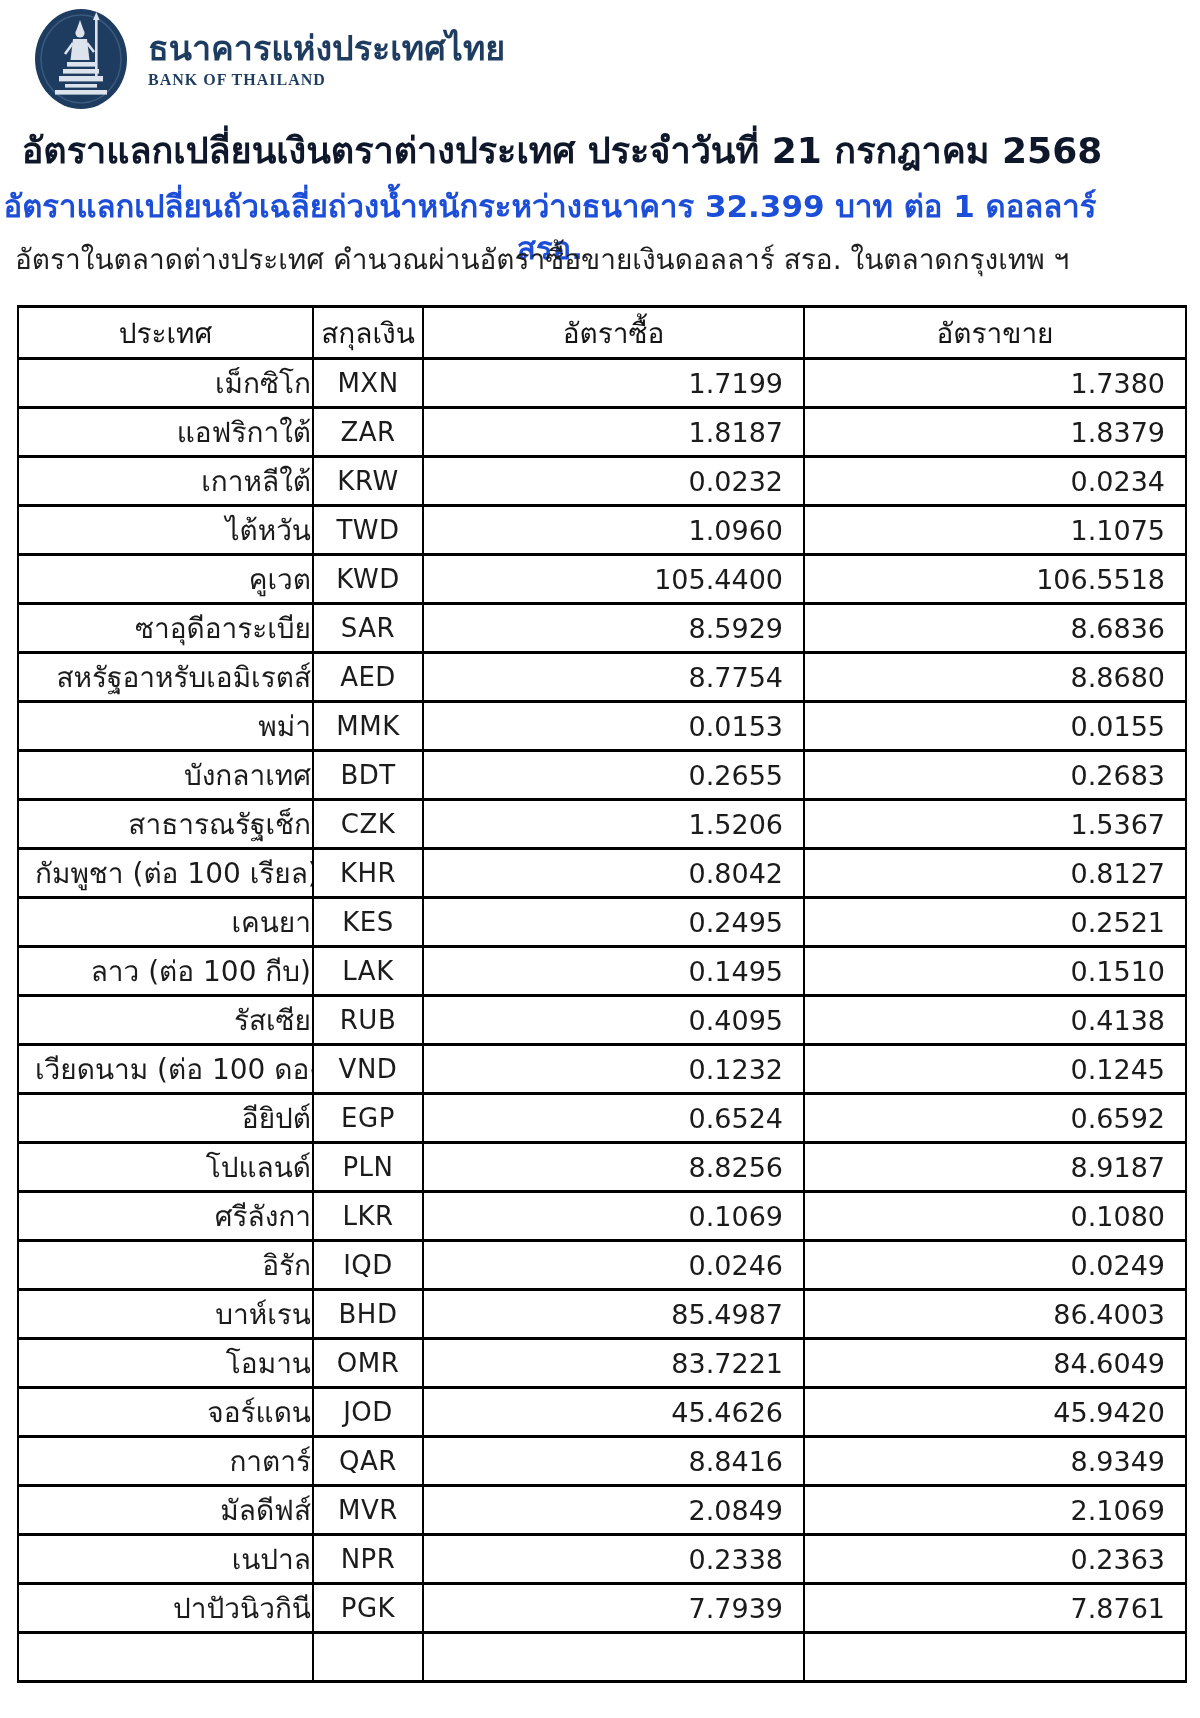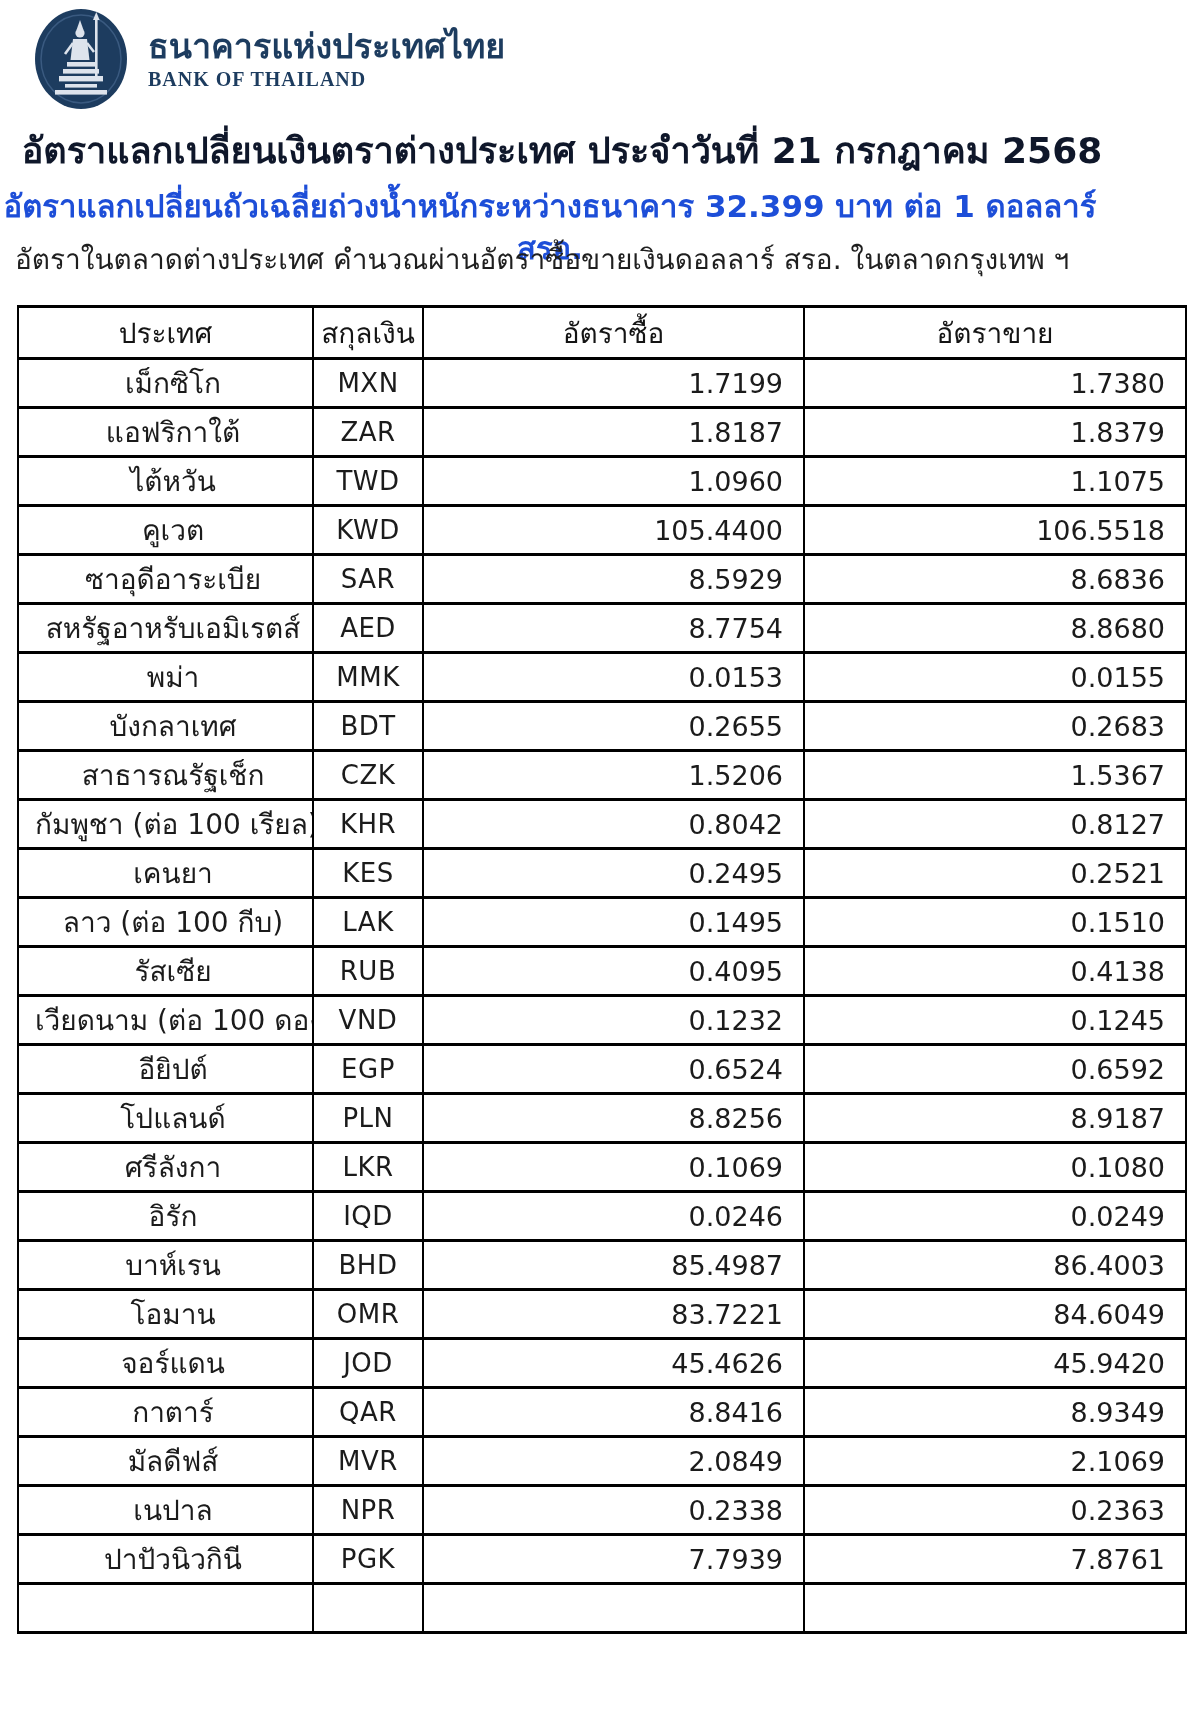--- a/index.html
+++ b/index.html
@@ -18,21 +18,21 @@
     position: absolute; top: 8px; left: 34px;
     display: flex; align-items: center; gap: 20px;
   }
   .seal { width: 94px; height: 102px; flex: 0 0 auto; }
   .org-names { display: flex; flex-direction: column; justify-content: center; }
   .org-th {
     font-size: 34px; font-weight: bold; color: #1d3c5f; line-height: 1.15;
   }
   .org-en {
     font-family: "Liberation Serif", "DejaVu Serif", serif;
-    font-size: 20px; font-weight: bold; color: #1d3c5f;
+    font-size: 16px; font-weight: bold; color: #1d3c5f;
     letter-spacing: 1px; margin-top: 2px;
   }
 
   
   .title-1 {
     position: absolute; top: 128px; left: 12px; width: 1100px;
     text-align: center; font-size: 36px; font-weight: bold; color: #0f172a;
     line-height: 1.3;
   }
   .title-2 {
@@ -59,21 +59,21 @@
     border-left: 2px solid #000; border-right: 2px solid #000;
     border-top: 3px solid #000; border-bottom: 3px solid #000;
     overflow: hidden; white-space: nowrap;
     background: #fff;
   }
   .rates th {
     height: 52px; font-size: 28px; font-weight: normal;
     text-align: center; vertical-align: middle; color: #141414;
   }
   .rates td { height: 49px; vertical-align: middle; }
-  td.cell-country { text-align: center;  padding-left: 16px;  font-size: 28px; }
+  td.cell-country { text-align: right;  padding-left: 16px;  font-size: 28px; }
   td.cell-currency{ text-align: center; font-size: 26px; letter-spacing: 0.5px; }
   td.cell-buy, td.cell-sell { text-align: right; padding-right: 20px; font-size: 27px; }
 </style>
 </head>
 <body>
 
 <div class="page">
 
   <div class="brand-row">
     <svg class="seal" viewBox="0 0 94 102" aria-hidden="true">
@@ -128,20 +128,26 @@
       <td class="cell-sell">1.7380</td>
     </tr>
 
     <tr>
       <td class="cell-country">แอฟริกาใต้</td>
       <td class="cell-currency">ZAR</td>
       <td class="cell-buy">1.8187</td>
       <td class="cell-sell">1.8379</td>
     </tr>
 
+    <tr>
+      <td class="cell-country">เกาหลีใต้</td>
+      <td class="cell-currency">KRW</td>
+      <td class="cell-buy">0.0232</td>
+      <td class="cell-sell">0.0234</td>
+    </tr>
 
     <tr>
       <td class="cell-country">ไต้หวัน</td>
       <td class="cell-currency">TWD</td>
       <td class="cell-buy">1.0960</td>
       <td class="cell-sell">1.1075</td>
     </tr>
 
     <tr>
       <td class="cell-country">คูเวต</td>

